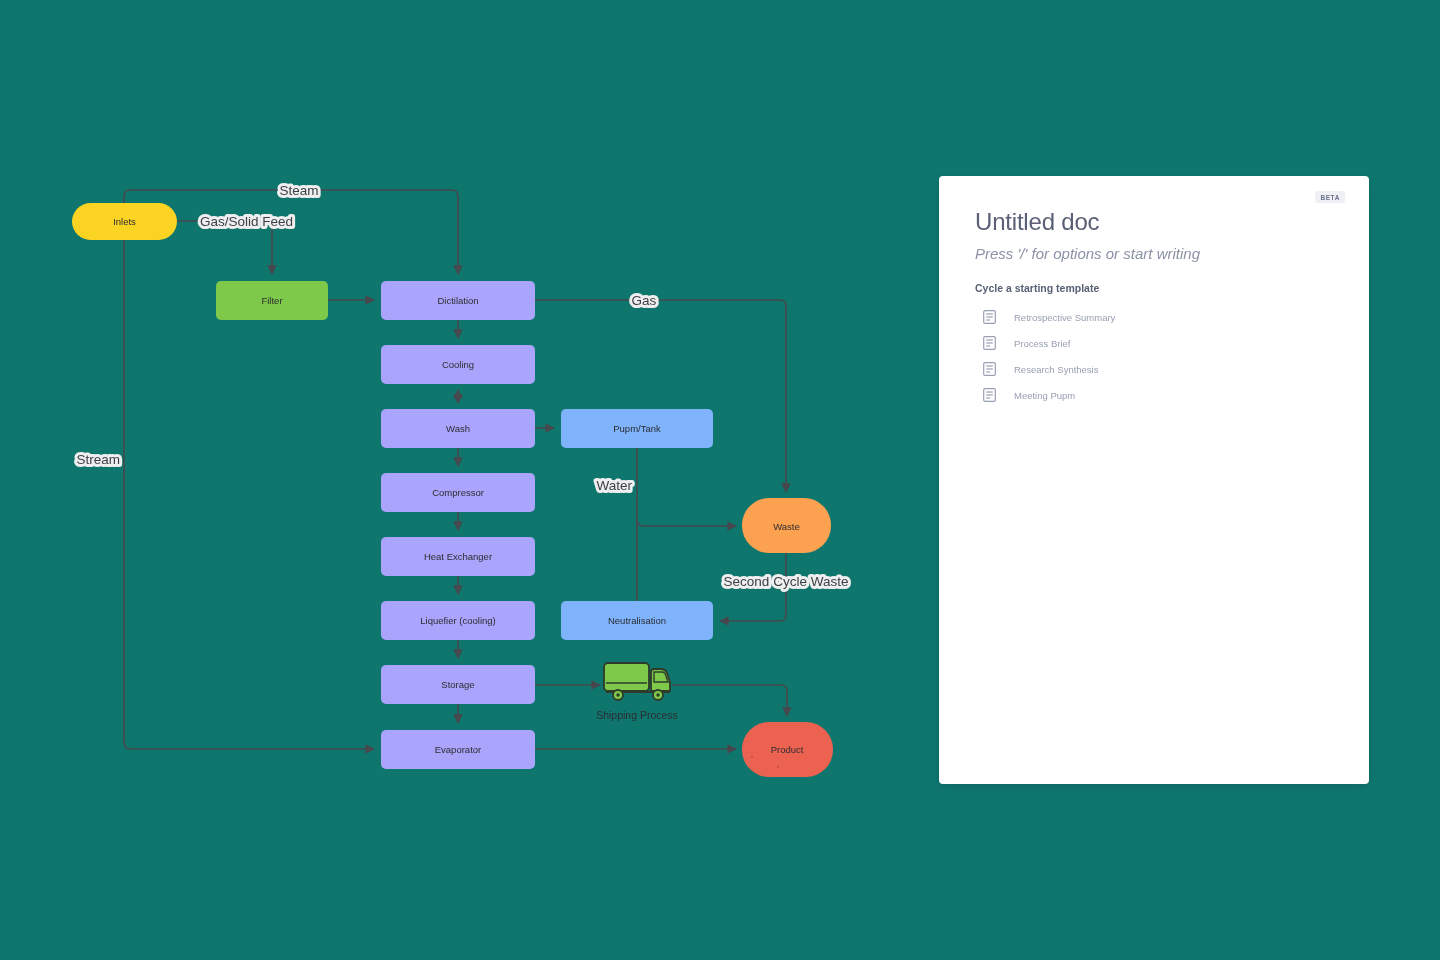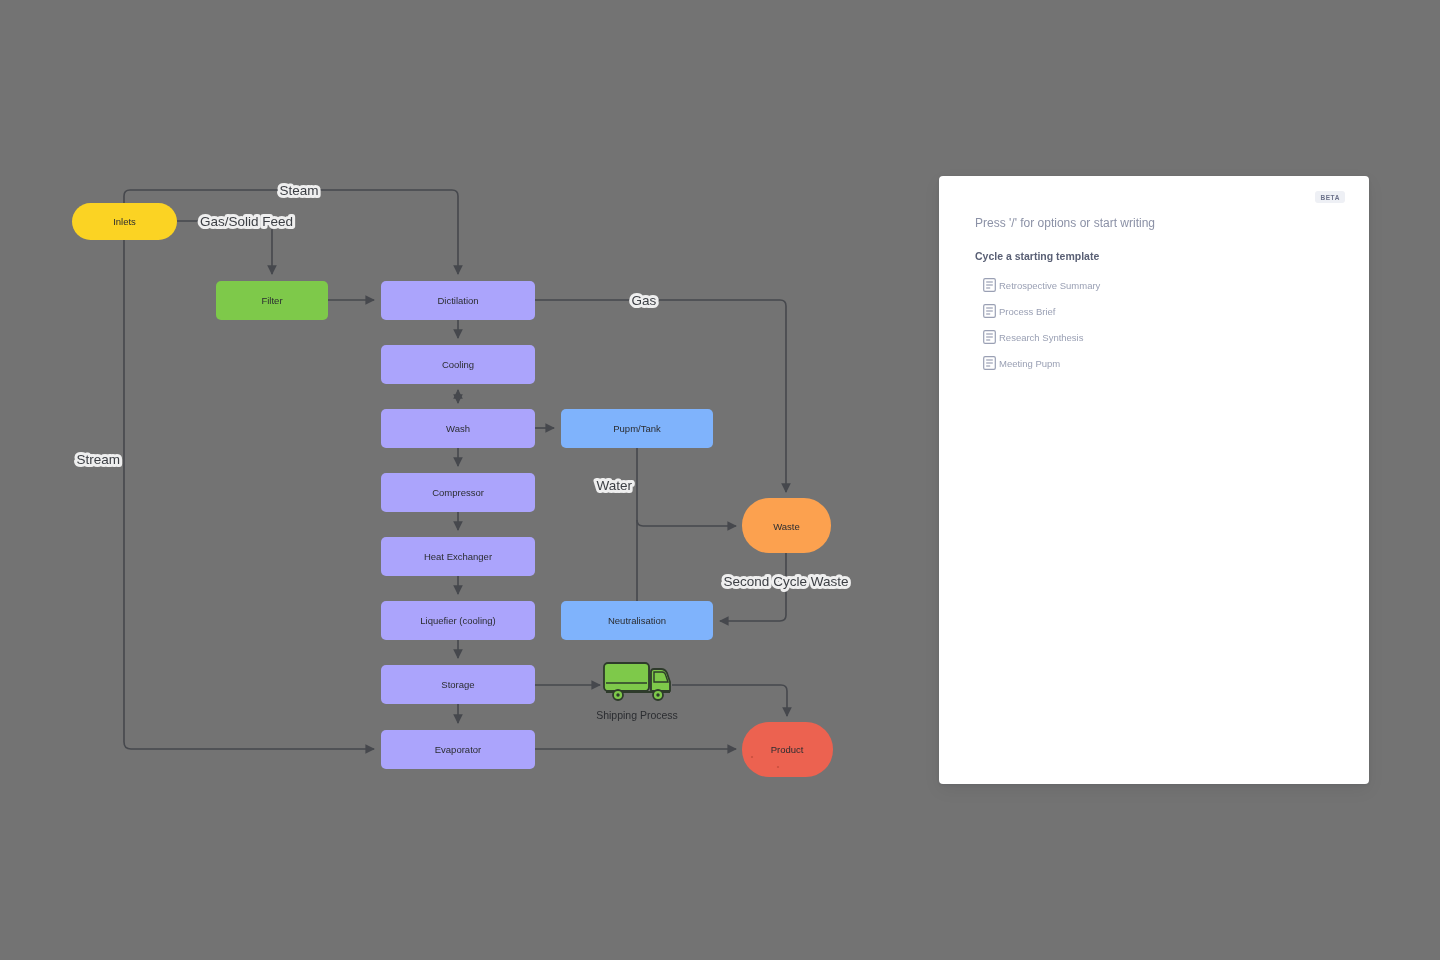--- a/index.html
+++ b/index.html
@@ -10,21 +10,21 @@
     height: 960px;
     overflow: hidden;
     background: #efefef;
     font-family: "Liberation Sans", sans-serif;
   }
 
   #canvas {
     position: relative;
     width: 1440px;
     height: 960px;
-    background: #737373;
+    background: #0f766e;
   }
 
   
   #diagram-svg {
     position: absolute;
     left: 0;
     top: 0;
     width: 1440px;
     height: 960px;
   }
@@ -103,38 +103,39 @@
   #doc-title {
     font-size: 24px;
     font-weight: normal;
     color: #5a6075;
     margin: 0 0 9px 0;
     letter-spacing: -0.2px;
     font-family: "Liberation Sans", sans-serif;
   }
 
   #doc-subtitle {
-    font-size: 12px;
+    font-size: 15px;
     color: #8b91a6;
     margin: 8px 0 20px 0;
+    font-style: italic;
   }
 
   #templates-heading {
     font-size: 10.5px;
     font-weight: bold;
     color: #5a6075;
     margin: 0 0 10px 0;
   }
 
   .template-list { list-style: none; margin: 0; padding: 0; }
 
   .template-item {
     display: flex;
     align-items: center;
-    gap: 3px;
+    gap: 18px;
     padding: 6px 0 6px 8px;
     cursor: pointer;
     border-radius: 4px;
   }
 
   .tpl-icon { flex: 0 0 auto; display: block; }
 
   .tpl-label {
     font-size: 9.5px;
     color: #9aa0b4;
@@ -298,20 +299,21 @@
       </g>
     </g>
   </svg>
 
   <div id="doc-panel">
 
     <div id="beta-badge">BETA</div>
 
     <div id="doc-body">
 
+      <h1 id="doc-title">Untitled doc</h1>
 
       <p id="doc-subtitle">Press '/' for options or start writing</p>
 
       <div id="templates-heading">Cycle a starting template</div>
 
       <ul class="template-list">
 
         <li class="template-item">
           <svg class="tpl-icon" width="13" height="14" viewBox="0 0 13 14">
             <rect x="0.7" y="0.7" width="11.6" height="12.6" rx="1.4" fill="none" stroke="#9aa0b4" stroke-width="1.2"></rect>

